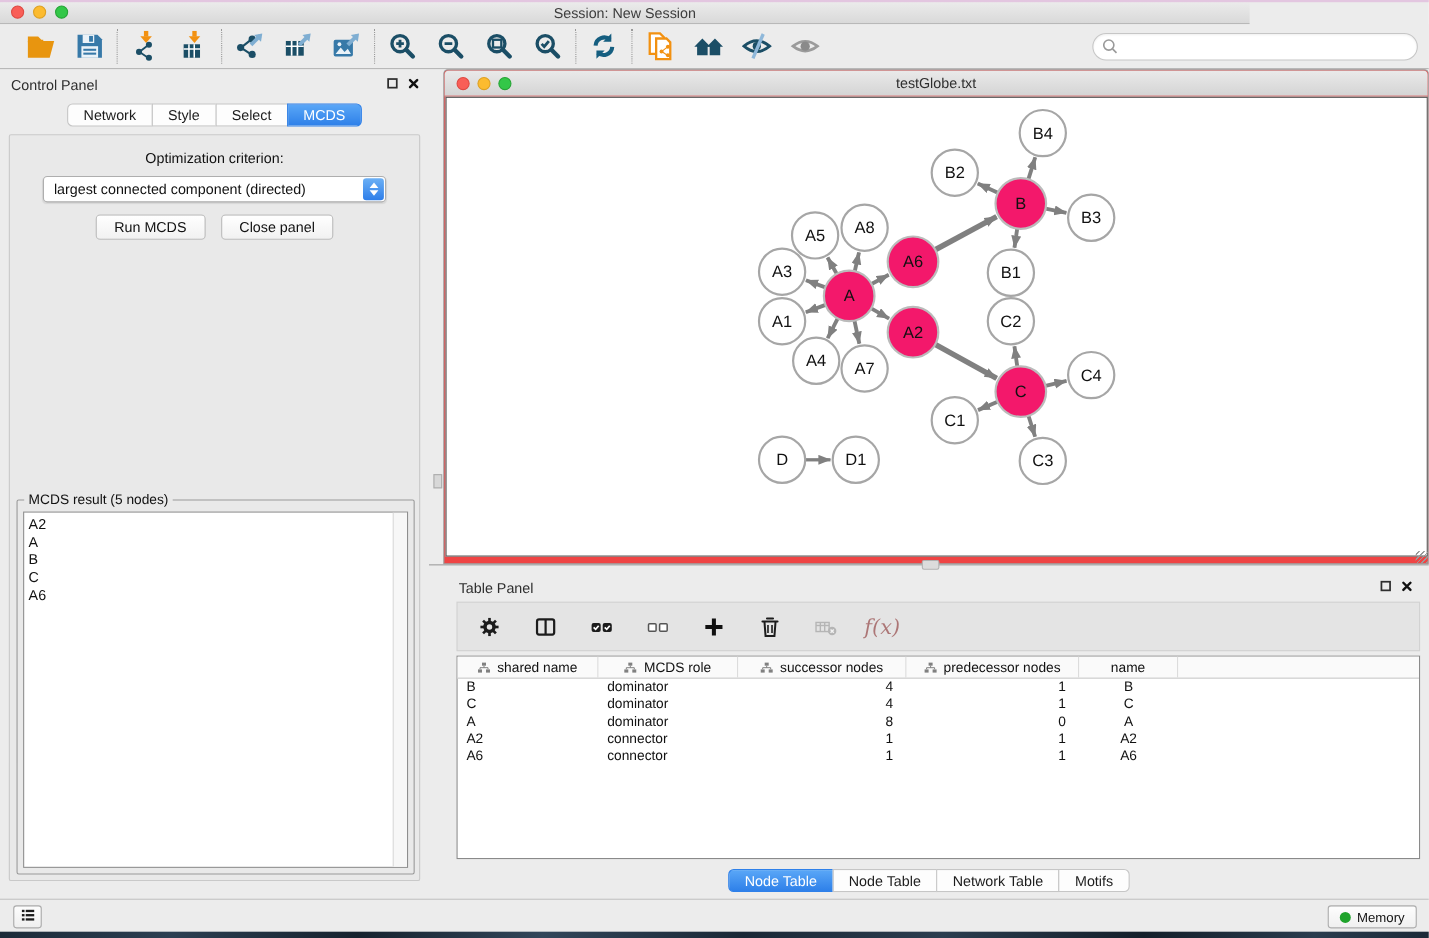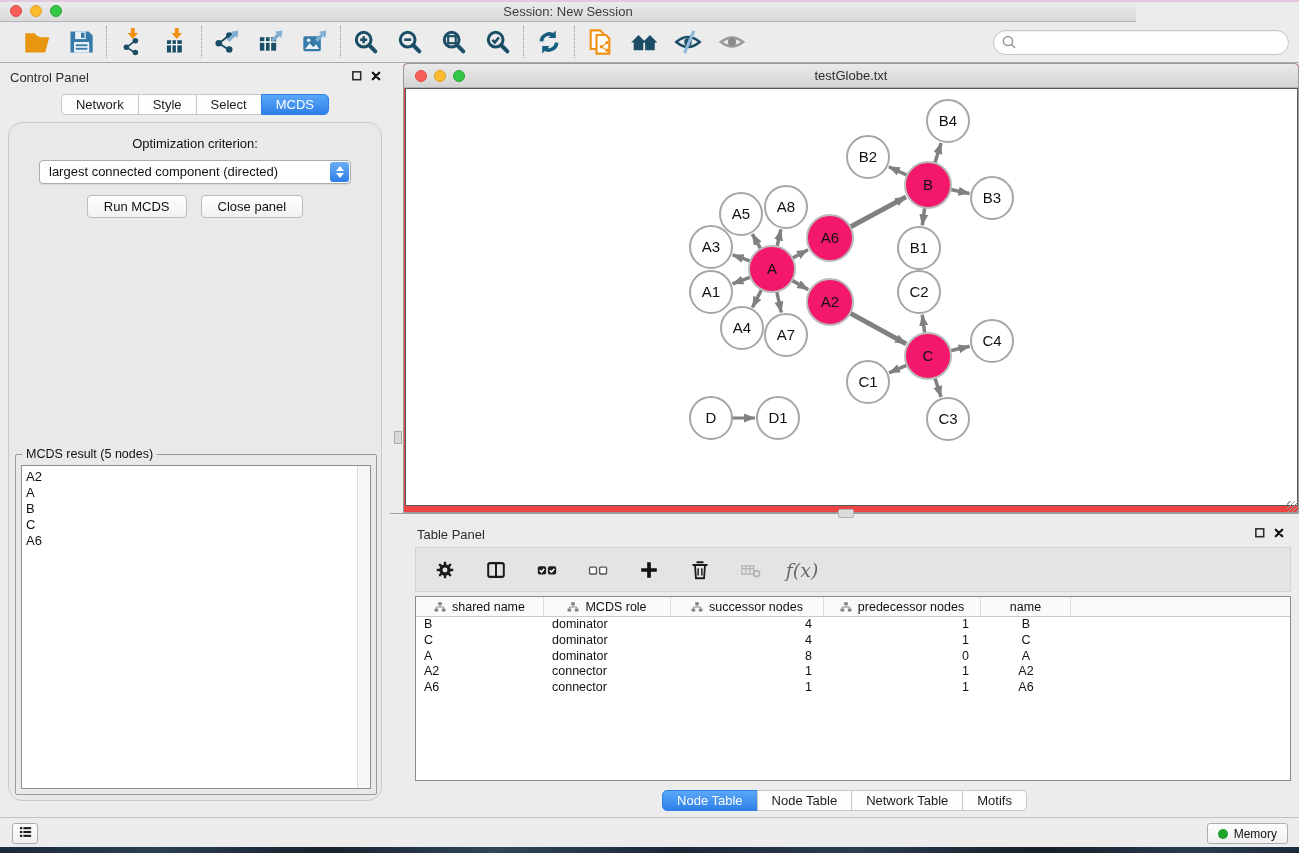--- a/index.html
+++ b/index.html
@@ -34,21 +34,21 @@
   .panel-head .ph-title { position:absolute; left:10px; top:7px; font-size:13px; color:#2e2e2e; }
   .ph-icons { position:absolute; right:8px; top:7px; display:flex; gap:7px; }
   .ph-icons svg { width:12px; height:12px; }
   .cp-tabs { position:absolute; top:31px; left:0; width:390px; display:flex; justify-content:center; }
   .seg-tab { height:21px; line-height:20px; padding:0 14px; background:#FDFDFD; border:1px solid #C6C6C6;
     margin-left:-1px; font-size:13px; color:#1c1c1c; cursor:default; }
   .seg-tab:first-child { border-top-left-radius:5px; border-bottom-left-radius:5px; margin-left:0; }
   .seg-tab:last-child { border-top-right-radius:5px; border-bottom-right-radius:5px; }
   .seg-tab.active { background:linear-gradient(#5AA7F7,#2E80E9); border-color:#2E80E9; color:#fff; }
   .cp-body { position:absolute; left:8px; top:59px; width:374px; height:738px; background:#E9E9E9;
-    border:1px solid #C9C9C9; border-radius:14px; height:679px; }
+    border:1px solid #C9C9C9; border-radius:2px; height:679px; }
   .opt-label { text-align:center; margin-top:13px; font-size:13px; color:#111; }
   .combo { position:relative; margin:9px auto 0 auto; width:312px; height:24px; background:#fff;
     border:1px solid #AEAEAE; border-radius:4px; box-shadow:0 1px 1px rgba(0,0,0,.08); }
   .combo .combo-text { line-height:22px; padding-left:9px; font-size:13px; color:#111; }
   .combo .stepper { position:absolute; right:1px; top:1px; width:19px; height:20px; border-radius:3px;
     background:linear-gradient(#6CB0F5,#2E7EE9); display:flex; flex-direction:column; align-items:center; justify-content:center; gap:2px; }
   .tri-up { width:0; height:0; border-left:4px solid transparent; border-right:4px solid transparent; border-bottom:5px solid #fff; }
   .tri-dn { width:0; height:0; border-left:4px solid transparent; border-right:4px solid transparent; border-top:5px solid #fff; }
   .cp-buttons { display:flex; justify-content:center; gap:14px; margin-top:11px; }
   .btn { height:23px; line-height:21px; padding:0 16px; background:linear-gradient(#FFFFFF,#F1F1F1);
@@ -84,21 +84,21 @@
   
   .table-panel { position:absolute; left:0; top:457px; width:909px; height:297px; background:#ECECEC; }
   .tp-head { position:relative; height:26px; }
   .tp-head .ph-title { position:absolute; left:27px; top:7px; font-size:13px; color:#2e2e2e; }
   .tp-head .ph-icons { right:14px; }
   .tp-toolbar { position:absolute; left:25px; top:27px; width:876px; height:45px; background:#E4E4E4;
     border:1px solid #D2D2D2; display:flex; align-items:center; gap:27px; padding-left:17px; }
   .tpi { width:24px; height:24px; display:flex; align-items:center; justify-content:center; cursor:default; }
   .tpi svg { width:22px; height:22px; }
   .tpi.disabled { opacity:.55; }
-  .fx { font-family:"DejaVu Serif", serif; font-style:italic; font-size:19px; color:#000000; }
+  .fx { font-family:"DejaVu Serif", serif; font-style:italic; font-size:19px; color:#7f1d1d; }
 
   .tp-table { position:absolute; left:25px; top:76px; width:876px; height:185px; background:#fff; border:1px solid #8A8A8A; }
   .tp-header { display:flex; height:20px; background:#FAFAFA; border-bottom:1px solid #C9C9C9; }
   .tp-hcell { display:flex; align-items:center; justify-content:center; gap:6px; border-right:1px solid #DCDCDC;
     font-size:12.5px; color:#111; overflow:hidden; white-space:nowrap; }
   .tp-hcell svg { width:12px; height:10px; flex:none; }
   .tp-row { display:flex; height:15.8px; }
   .tp-cell { font-size:12.5px; color:#111; line-height:15.8px; padding:0 8px; white-space:nowrap; overflow:hidden; }
   .col0 { width:128px; } .col1 { width:127px; } .col2 { width:153px; } .col3 { width:157px; } .col4 { width:90px;text-align:center; }
   .num { text-align:right; padding-right:12px; }

